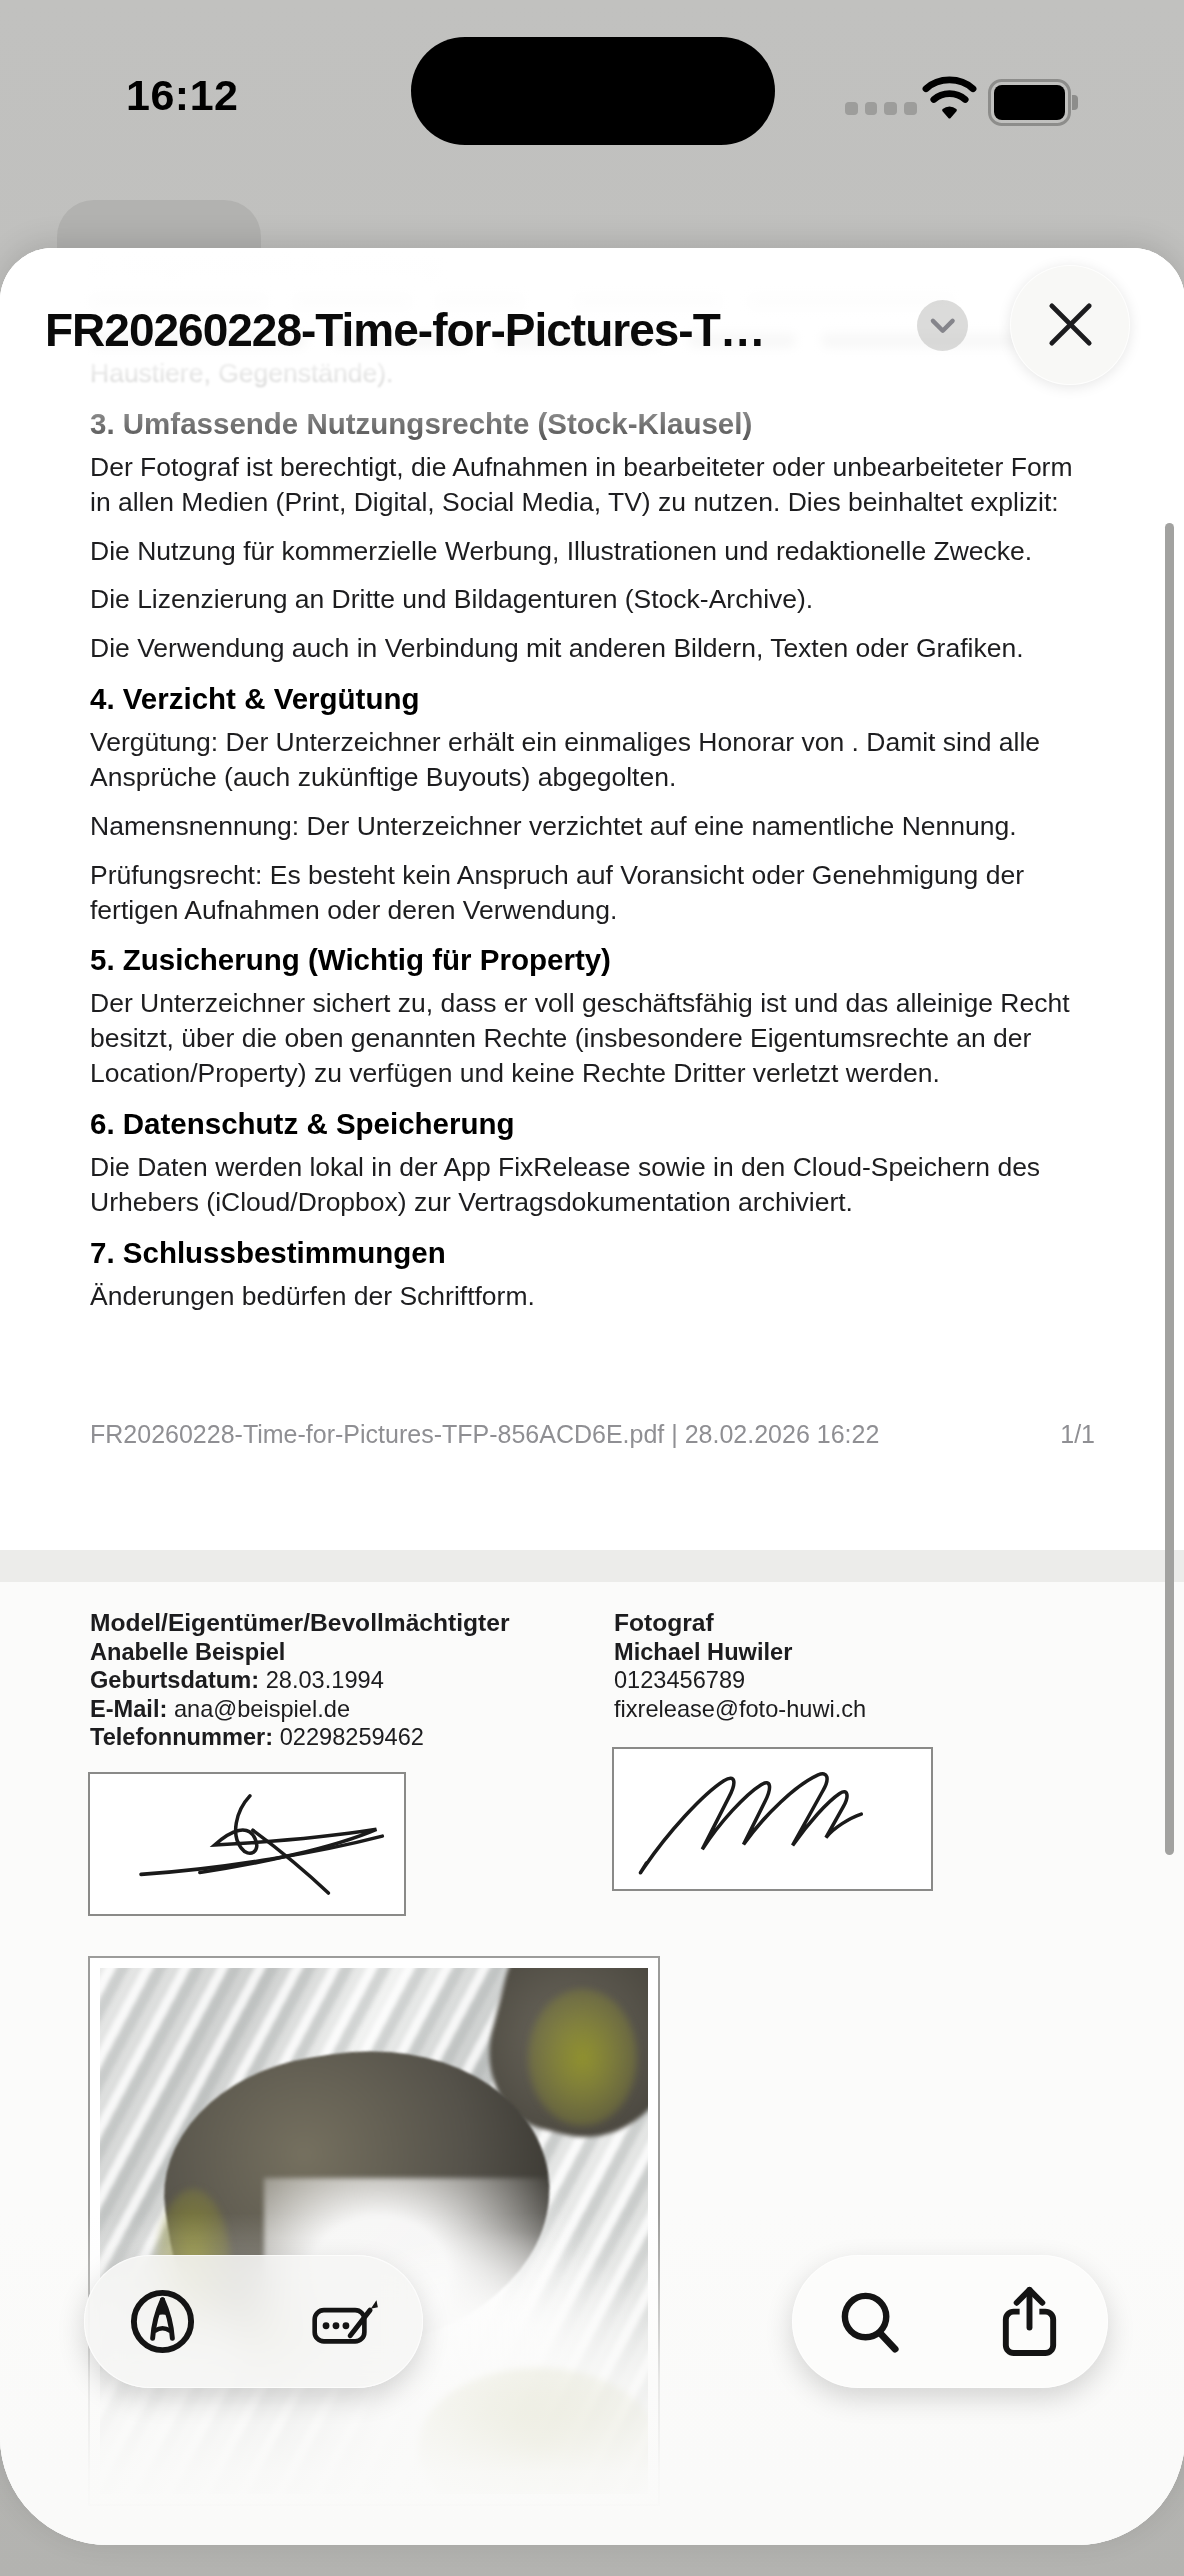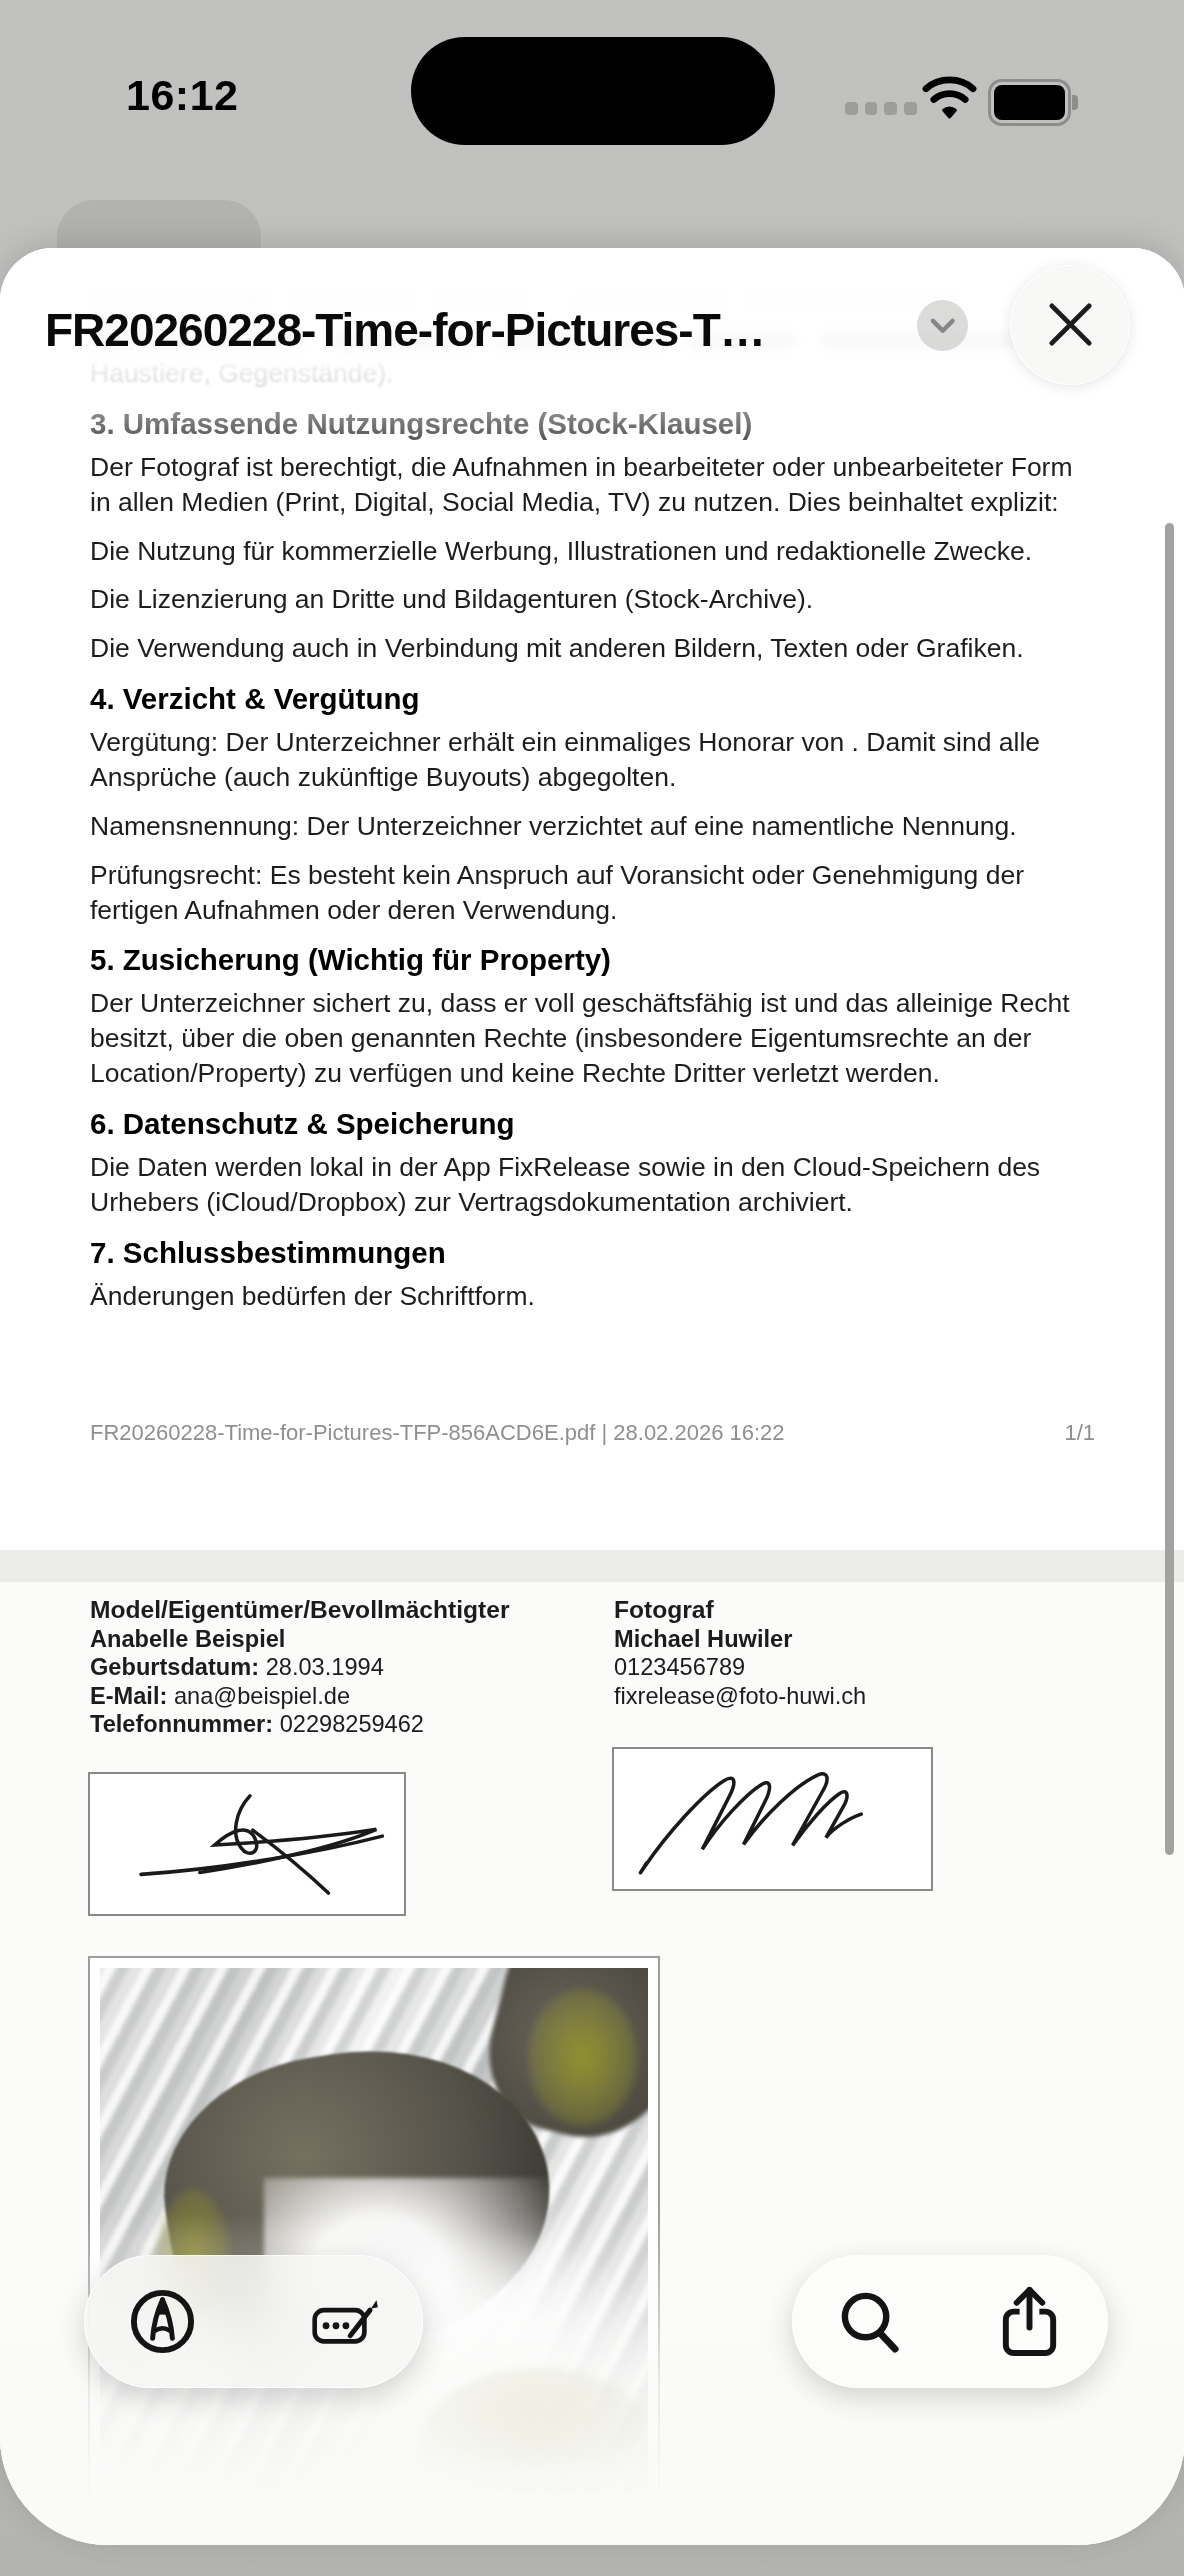--- a/index.html
+++ b/index.html
@@ -45,25 +45,25 @@
   .close-btn{left:1010px;top:16.7px;width:120px;height:120px;border-radius:60px;background:#f8f8f6;
              box-shadow:0 2px 13.8px rgba(0,0,0,.10), inset 0 0 0 1px rgba(255,255,255,.8);
              display:flex;align-items:center;justify-content:center;cursor:pointer;}
 
   
   .doc{left:90px;top:157px;width:1005px;color:#1d1d1f;}
   .doc h2{font-size:29.5px;line-height:37px;font-weight:bold;color:#000000;margin:7.9px 0 7.9px 0;}
   .doc h2.faded{color:#4e4e4e;margin-top:0;}
   .doc p{font-size:26.5px;line-height:35px;margin:0 0 13.8px 0;}
   .footer-row{left:90px;top:1172px;width:1005px;display:flex;justify-content:space-between;
-              font-size:22px;color:#8f8f93;}
+              font-size:25px;color:#8f8f93;}
 
   
   .col{font-size:23.6px;line-height:28.5px;color:#1c1c1e;}
-  .col .hd{font-weight:bold;font-size:24.6px;}
+  .col .hd{font-weight:bold;font-size:24.6px;margin-top:13px;}
   .col .b{font-weight:bold;}
   .col-model{left:90px;top:1348px;width:472px;}
   .col-photog{left:614px;top:1348px;width:413px;}
   .sig-box{background:#fff;border:2px solid #8a8a88;}
   .sig-model{left:88px;top:1524px;width:314px;height:140px;}
   .sig-photog{left:612px;top:1499px;width:317px;height:140px;}
 
   
   .photo-frame{left:88px;top:1708px;width:572px;height:550px;border:2px solid #9c9c9a;background:#fff;padding:9.8px;box-sizing:border-box;}
   .photo{position:relative;width:100%;height:100%;overflow:hidden;

